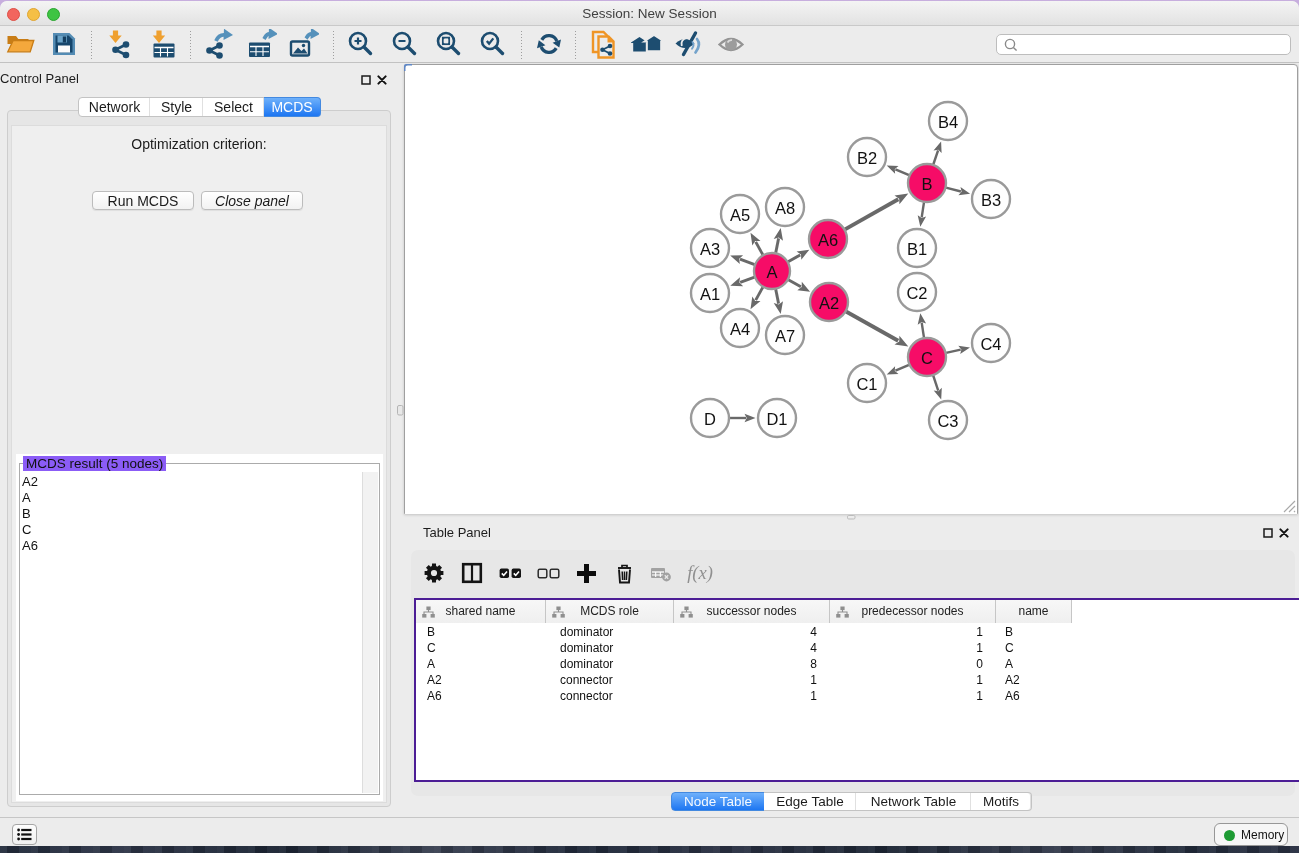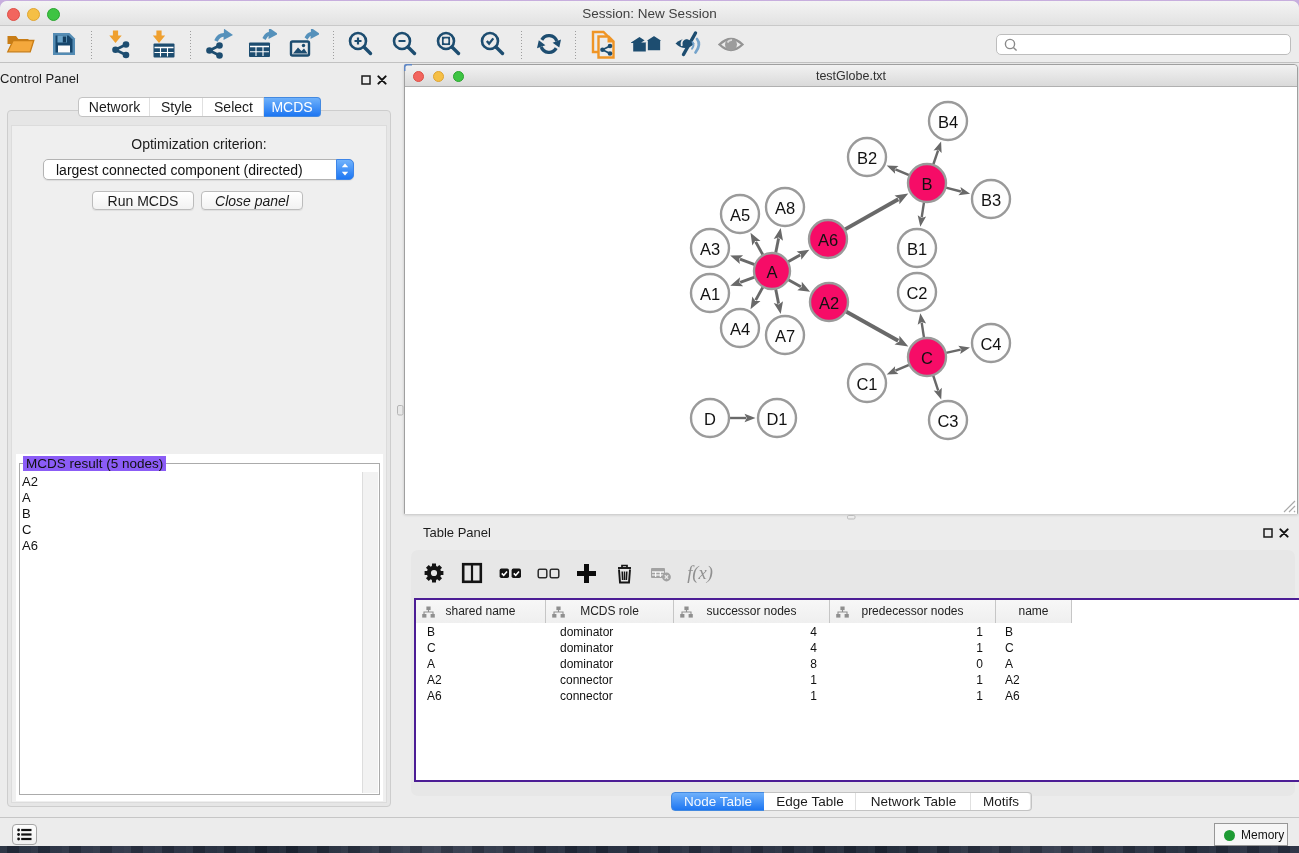--- a/index.html
+++ b/index.html
@@ -81,21 +81,21 @@
   #btabs { position:absolute; left:671px; top:791px; height:19px; }
   .bseg { position:absolute; top:0; height:19px; background:#fff; border:1px solid #c3c3c3; box-shadow:inset -1px 0 0 #e0e0e0;
           font-size:13.5px; color:#1c1c1c; text-align:center; line-height:18px; }
   .bseg.sel { background:linear-gradient(#6fb1fb,#1d76f2); color:#f4f9ff; border-color:#4389e0; box-shadow:none; }
 
   
   #statusline { position:absolute; left:0; top:816px; width:1299px; height:1px; background:#c6c6c6; }
   #lbtn { position:absolute; left:12px; top:823px; width:25px; height:21px;
           background:linear-gradient(#fdfdfd,#f0f0f0); border:1px solid #a5a5a5; border-radius:4px; }
   #membtn { position:absolute; left:1214px; top:822px; width:74px; height:23px;
-            background:#f6f6f6; border:1px solid #979797; border-radius:0; }
+            background:#f6f6f6; border:1px solid #979797; border-radius:6px; }
   #membtn .dot { position:absolute; left:9px; top:6px; width:11px; height:11px;
                  border-radius:50%; background:#1e9b34; }
   #membtn .t { position:absolute; left:26px; top:0; font-size:12px; line-height:22px; color:#111; }
   #desk { position:absolute; left:0; top:846px; width:1299px; height:7px;
           background:linear-gradient(90deg,#232c3c,#2e3648 9%,#1c2534 22%,#3a4152 33%,#20293a 45%,#2b3244 56%,#1e2736 68%,#343b4c 81%,#222b3b 92%,#2a3143);}
   #desk:after { content:""; position:absolute; inset:0;
           background:repeating-linear-gradient(90deg, rgba(255,255,255,.05) 0 7px, rgba(0,0,0,.12) 7px 19px, rgba(255,255,255,.03) 19px 31px); }
 </style>
 </head>
 <body>
@@ -240,29 +240,20 @@
   <div id="tabpane"></div>
   <div id="tabinner"></div>
   <div id="tabs">
     <div class="seg" style="left:0; width:73px; border-radius:4px 0 0 4px;">Network</div>
     <div class="seg" style="left:72px; width:54px; border-left:none;">Style</div>
     <div class="seg" style="left:125px; width:62px; border-left:none;">Select</div>
     <div class="seg sel" style="left:186px; width:57px; border-left:none; border-radius:0 4px 4px 0;">MCDS</div>
   </div>
 
   <div id="optlabel">Optimization criterion:</div>
-  <div id="combo">
-    <div class="txt">largest connected component (directed)</div>
-    <div class="cap">
-      <svg width="16" height="19" viewBox="0 0 16 19" style="position:absolute;left:0;top:0">
-        <path d="M8 3.4 L11.2 7.2 L4.8 7.2 Z" fill="#fff"></path>
-        <path d="M8 15.6 L11.2 11.8 L4.8 11.8 Z" fill="#fff"></path>
-      </svg>
-    </div>
-  </div>
   <div class="pbtn" style="left:92px; top:190px; width:102px;">Run MCDS</div>
   <div class="pbtn" style="left:201px; top:190px; width:102px;font-style:italic;">Close panel</div>
 
   <div id="results">
     <div id="fieldset">
       <legend>MCDS result (5 nodes)</legend>
       <div id="mlist">
           <div>A2</div>
           <div>A</div>
           <div>B</div>
@@ -270,26 +261,20 @@
           <div>A6</div>
         </div>
       <div id="mtrack"></div>
     </div>
   </div>
 
   <div id="netwin">
     <svg style="position:absolute;left:-1px;top:-1px;z-index:5" width="8" height="7" viewBox="0 0 8 7">
         <path d="M0 7 L0 2 Q0 0 2 0 L8 0 L8 1.5 L3 1.5 Q1.5 1.5 1.5 3 L1.5 7 Z" fill="#5f87c6"></path>
       </svg>
-    <div id="nettitle">
-      <div class="slight" style="left:8px;  background:#f2655e; border:0.5px solid #dd4f46;"></div>
-      <div class="slight" style="left:28px; background:#f5bf45; border:0.5px solid #dfa431;"></div>
-      <div class="slight" style="left:48px; background:#3ec443; border:0.5px solid #2aa52f;"></div>
-      <div class="t">testGlobe.txt</div>
-    </div>
     <div id="netcanvas">
       <svg width="892" height="423" viewBox="0 0 892 423" style="position:absolute;left:0;top:0" font-family="'Liberation Sans',sans-serif">
           <line x1="357.9" y1="167.9" x2="350.7" y2="154.9" stroke="#696969" stroke-width="2.9"></line>
 <path d="M345.5 145.7 L355.5 153.9 L350.2 154.1 L347.3 158.5 Z" fill="#696969"></path>
 <line x1="370.7" y1="165.9" x2="373.6" y2="151.4" stroke="#696969" stroke-width="2.9"></line>
 <path d="M375.7 141.1 L378.0 153.8 L373.8 150.5 L368.7 151.9 Z" fill="#696969"></path>
 <line x1="349.7" y1="177.6" x2="335.0" y2="172.1" stroke="#696969" stroke-width="2.9"></line>
 <path d="M325.2 168.5 L338.1 168.2 L334.2 171.8 L334.8 177.1 Z" fill="#696969"></path>
 <line x1="349.6" y1="190.2" x2="335.2" y2="195.3" stroke="#696969" stroke-width="2.9"></line>
 <path d="M325.3 198.8 L335.0 190.3 L334.3 195.6 L338.2 199.3 Z" fill="#696969"></path>

